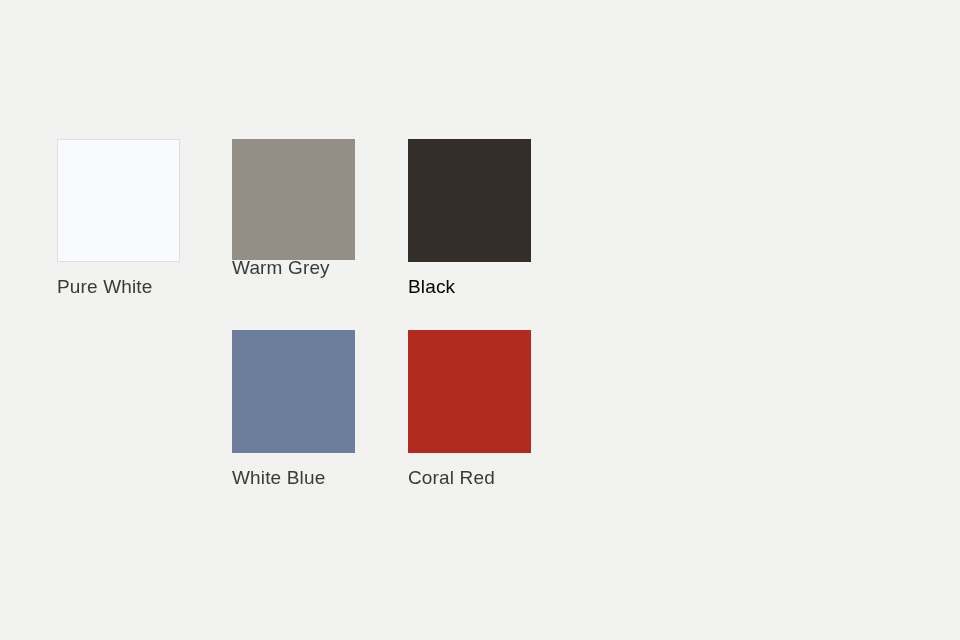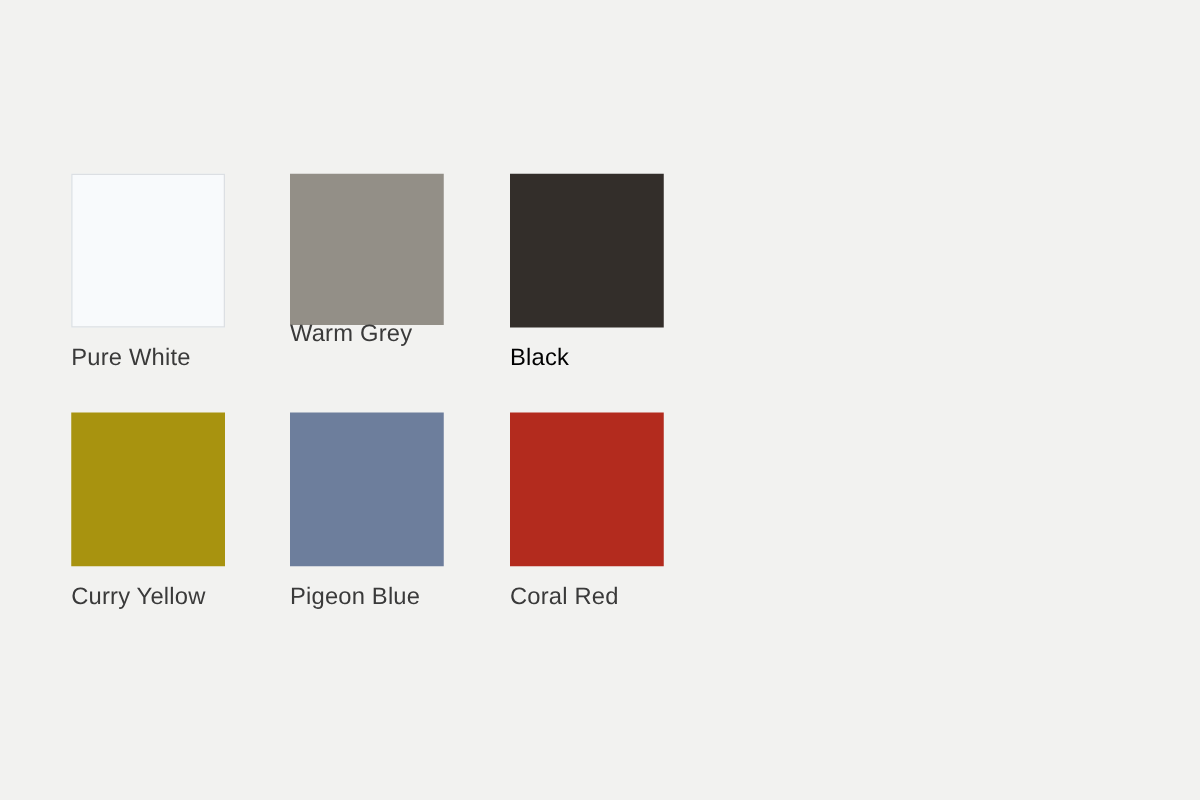--- a/index.html
+++ b/index.html
@@ -83,27 +83,23 @@
         <span class="swatch-chip" style="background: rgb(147, 143, 135);"></span>
         <span class="swatch-label" style="color: rgb(58, 58, 58);">Warm Grey</span>
       </div>
       <div class="swatch-cell col-2">
         <span class="swatch-chip" style="background: rgb(51, 46, 42);"></span>
         <span class="swatch-label" style="color: #000000;">Black</span>
       </div>
     </div>
 
     <div class="swatch-row row-2">
-      <div class="swatch-cell col-0">
-        <span class="swatch-chip" style="background: rgb(168, 147, 15);"></span>
-        <span class="swatch-label" style="color: rgb(58, 58, 58);">Curry Yellow</span>
-      </div>
       <div class="swatch-cell col-1">
         <span class="swatch-chip" style="background: rgb(109, 126, 156);"></span>
-        <span class="swatch-label" style="color: rgb(58, 58, 58);">Pigeon Blue</span>
+        <span class="swatch-label" style="color: rgb(58, 58, 58);">White Blue</span>
       </div>
       <div class="swatch-cell col-2">
         <span class="swatch-chip" style="background: rgb(179, 43, 30);"></span>
         <span class="swatch-label" style="color: rgb(58, 58, 58);">Coral Red</span>
       </div>
     </div>
 
   </div>
 </div>
 

